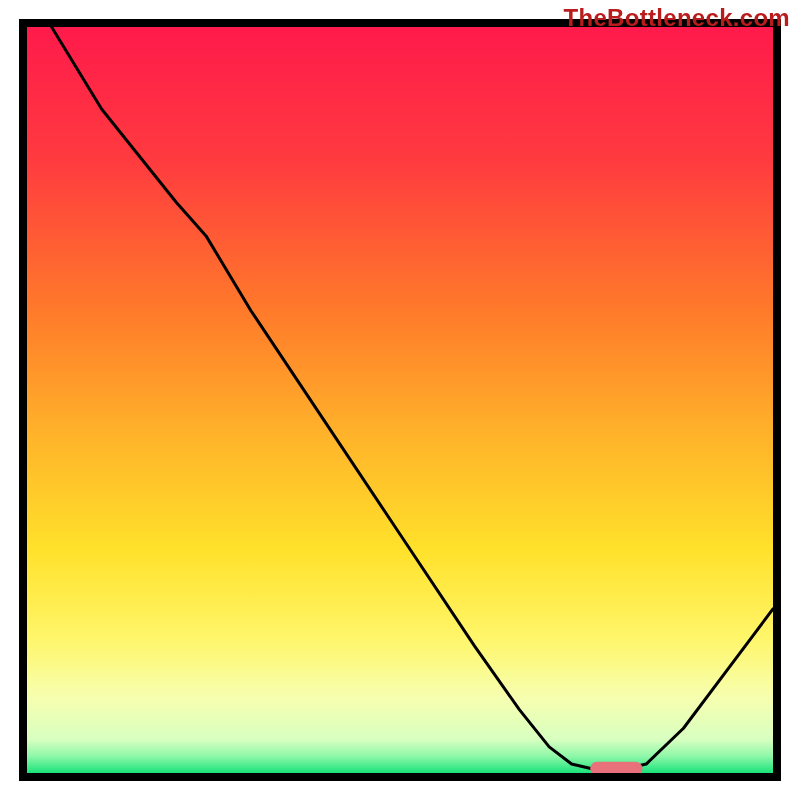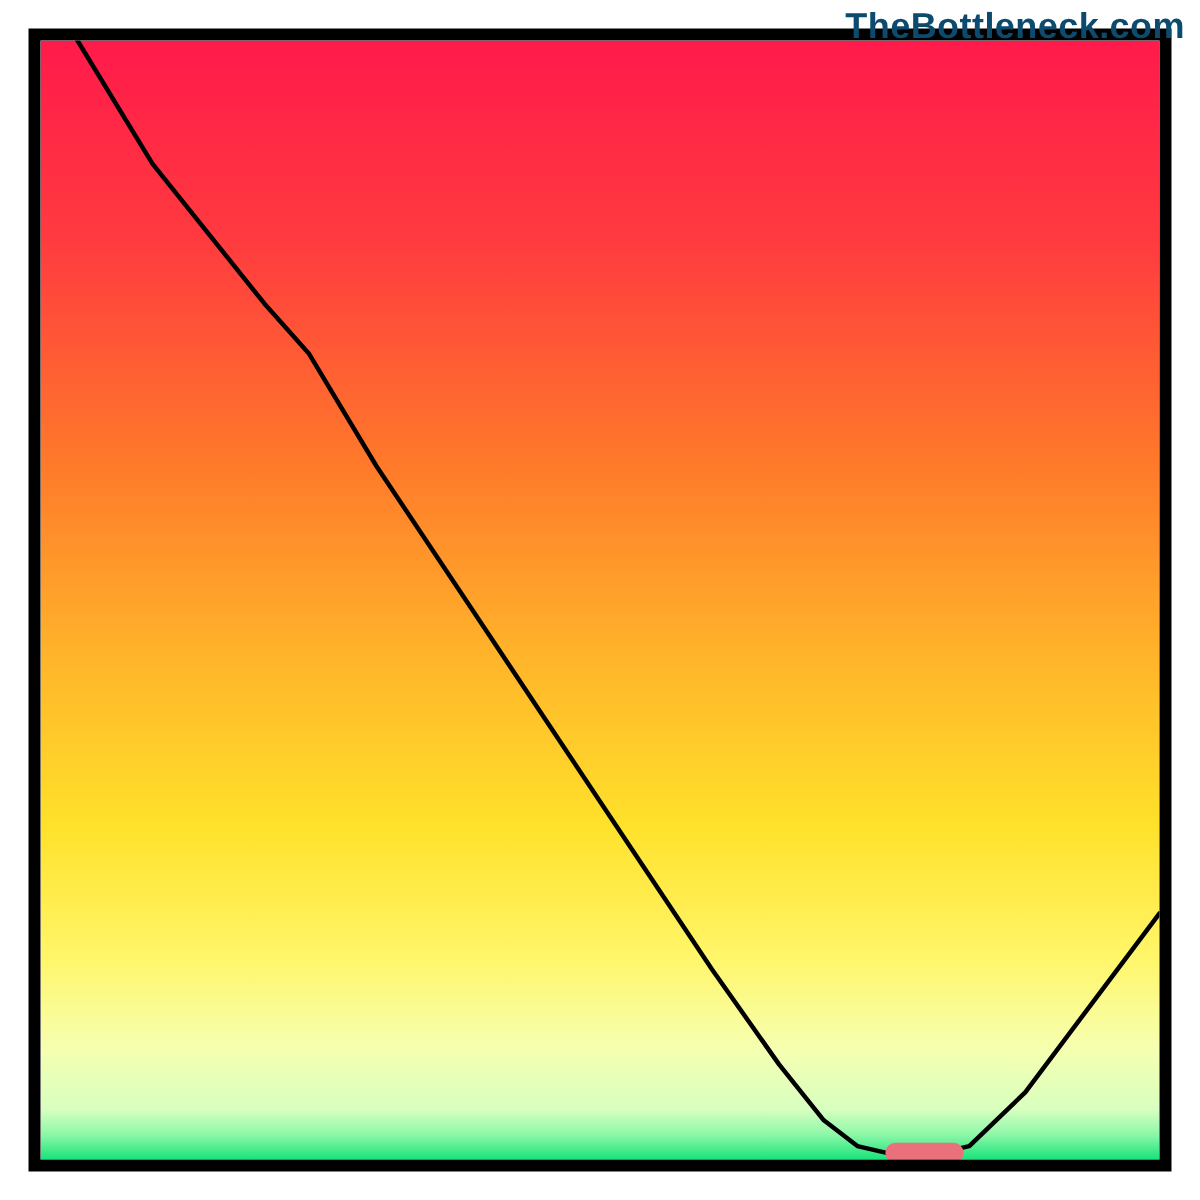--- a/index.html
+++ b/index.html
@@ -15,21 +15,21 @@
     position: relative;
     width: 800px;
     height: 800px;
   }
   .watermark {
     position: absolute;
     top: 4px;
     right: 10px;
     font-size: 24px;
     font-weight: 600;
-    color: #0c4a6e;
+    color: #b91c1c;
     letter-spacing: 0.3px;
     z-index: 10;
     user-select: none;
   }
   svg {
     display: block;
   }
 </style>
 </head>
 <body>

